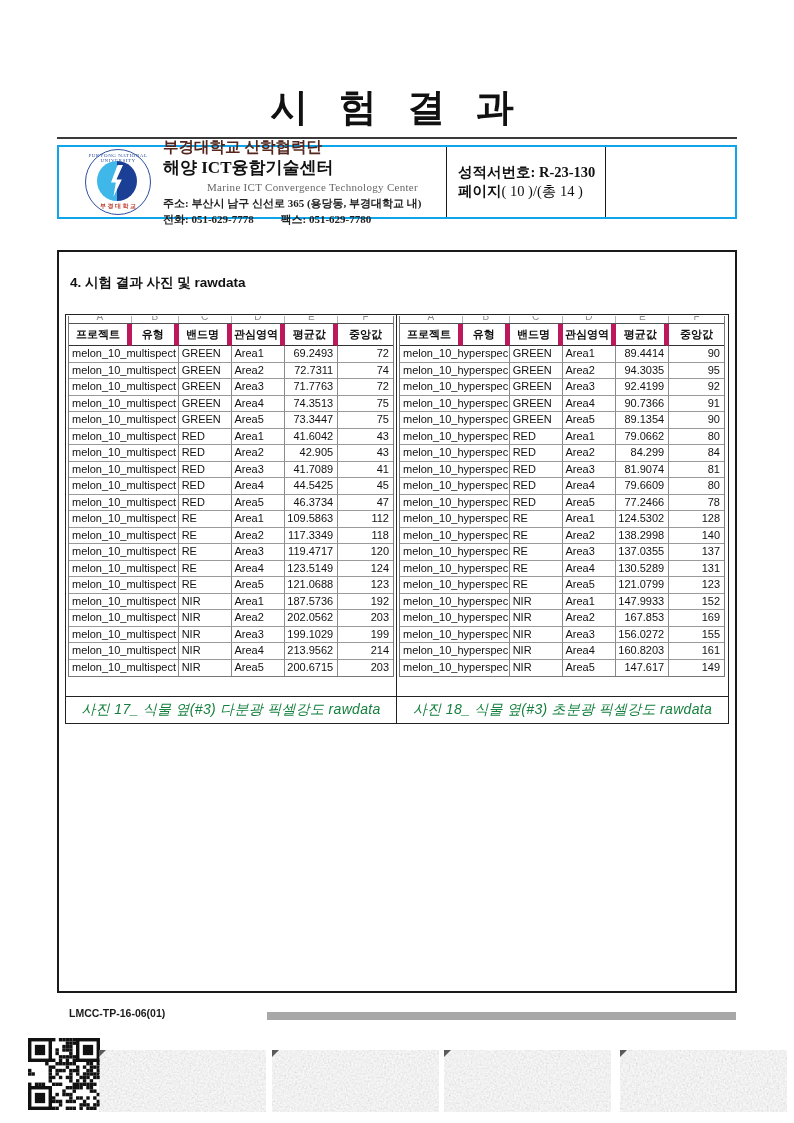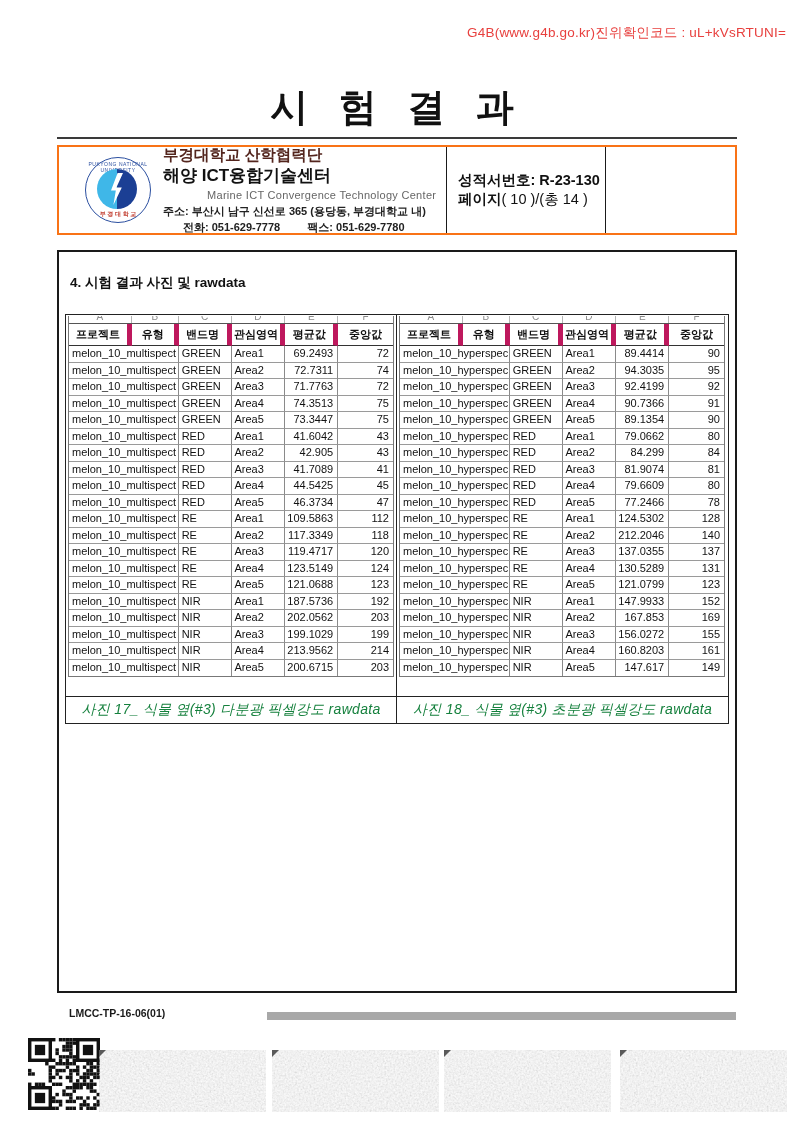--- a/index.html
+++ b/index.html
@@ -6,41 +6,41 @@
   body { font-family:"Liberation Sans", sans-serif; background:#fff; }
   .page { position:relative; width:794px; height:1123px; background:#ffffff; overflow:hidden; }
 
   .verify-text { position:absolute; top:24px; right:8px; font-size:13.5px; color:#e8403e; letter-spacing:0.2px; }
 
   .doc-title { position:absolute; top:82px; left:0; width:100%; text-align:center;
     font-size:38px; font-weight:bold; color:#111; letter-spacing:10px; }
   .title-rule { position:absolute; top:137px; left:57px; width:680px; height:2px; background:#3a3a3a; }
 
   
-  .head-box { position:absolute; top:145px; left:57px; width:680px; height:90px;
-    border:2px solid #f97316; display:flex; }
+  .head-box { position:absolute; top:145px; left:57px; width:680px; height:74px;
+    border:2px solid #0ea5e9; display:flex;font-family:Liberation Serif, serif; }
   .head-cell-org { width:388px; border-right:1.5px solid #1a1a1a; display:flex; align-items:center; padding:6px 8px 6px 26px; }
   .head-cell-no { width:159px; border-right:1.5px solid #1a1a1a; display:flex; flex-direction:column; justify-content:center; padding-left:11px; }
   .head-cell-empty { flex:1; }
 
   .logo { width:66px; height:66px; border-radius:50%; border:1.5px solid #2b4fa0; position:relative; flex:0 0 auto; background:#fff; }
   .logo-inner { position:absolute; left:11px; top:11px; width:40px; height:40px; border-radius:50%; overflow:hidden; }
   .logo-left { position:absolute; left:0; top:0; width:50%; height:100%; background:#3fb7e8; }
   .logo-right { position:absolute; right:0; top:0; width:50%; height:100%; background:#1b3f94; }
   .logo-bolt { position:absolute; left:14px; top:4px; width:12px; height:32px; background:#fff;
     clip-path:polygon(55% 0,100% 0,45% 45%,90% 45%,20% 100%,40% 55%,0 55%); }
   .logo-ring-text { position:absolute; top:3px; left:0; width:100%; text-align:center; font-size:5px; color:#2b4fa0; letter-spacing:0.5px; }
   .logo-kr { position:absolute; bottom:3px; left:0; width:100%; text-align:center; font-size:6px; color:#c0392b; font-weight:bold; }
 
   .org-text { margin-left:12px; line-height:1.25; }
   .org-line1 { font-size:15.5px; font-weight:bold; color:#53251d; }
   .org-line2 { font-size:17px; font-weight:bold; color:#111; margin-top:1px; }
   .org-line3 { font-size:11px; color:#666; margin-top:2px; letter-spacing:0.3px;padding-left:44px; }
   .org-line4 { font-size:11px; font-weight:bold; color:#222; margin-top:3px; }
-  .org-line5 { font-size:11px; font-weight:bold; color:#222; margin-top:2px;margin-left:20px; }
+  .org-line5 { font-size:11px; font-weight:bold; color:#222; margin-top:2px; }
   .org-line5 .fax { margin-left:24px; }
 
   .report-no { font-size:14.5px; font-weight:bold; color:#111; }
   .page-line { font-size:14.5px; color:#111; }
   .page-line .pl-label { font-weight:bold; }
 
   
   .content-frame { position:absolute; top:250px; left:57px; width:680px; height:743px; border:2px solid #1a1a1a; }
   .section-heading { position:absolute; top:22px; left:11px; font-size:13.5px; font-weight:bold; color:#111; }
 
@@ -77,21 +77,20 @@
   .noise-strip { position:absolute; top:1050px; width:167px; height:62px; overflow:hidden; }
   .noise-strip svg { display:block; }
   .corner-mark { position:absolute; top:0; left:0; width:0; height:0;
     border-top:7px solid #5a5a5a; border-right:7px solid transparent; }
 </style>
 </head>
 <body>
 
 <div class="page">
 
-  <div class="verify-text">G4B(www.g4b.go.kr)진위확인코드 : uL+kVsRTUNI=</div>
 
   <div class="doc-title">시 험 결 과</div>
   <div class="title-rule"></div>
 
   <div class="head-box">
     <div class="head-cell-org">
       <div class="logo">
         <div class="logo-ring-text">PUKYONG NATIONAL UNIVERSITY</div>
         <div class="logo-inner">
           <div class="logo-left"></div>
@@ -377,21 +376,21 @@
                 <div class="d-cell w-ab">melon_10_hyperspec</div>
                 <div class="d-cell w-c">RE</div>
                 <div class="d-cell w-d">Area1</div>
                 <div class="d-cell w-e num">124.5302</div>
                 <div class="d-cell w-f num">128</div>
               </div>
               <div class="data-row">
                 <div class="d-cell w-ab">melon_10_hyperspec</div>
                 <div class="d-cell w-c">RE</div>
                 <div class="d-cell w-d">Area2</div>
-                <div class="d-cell w-e num">212.2046</div>
+                <div class="d-cell w-e num">138.2998</div>
                 <div class="d-cell w-f num">140</div>
               </div>
               <div class="data-row">
                 <div class="d-cell w-ab">melon_10_hyperspec</div>
                 <div class="d-cell w-c">RE</div>
                 <div class="d-cell w-d">Area3</div>
                 <div class="d-cell w-e num">137.0355</div>
                 <div class="d-cell w-f num">137</div>
               </div>
               <div class="data-row">

